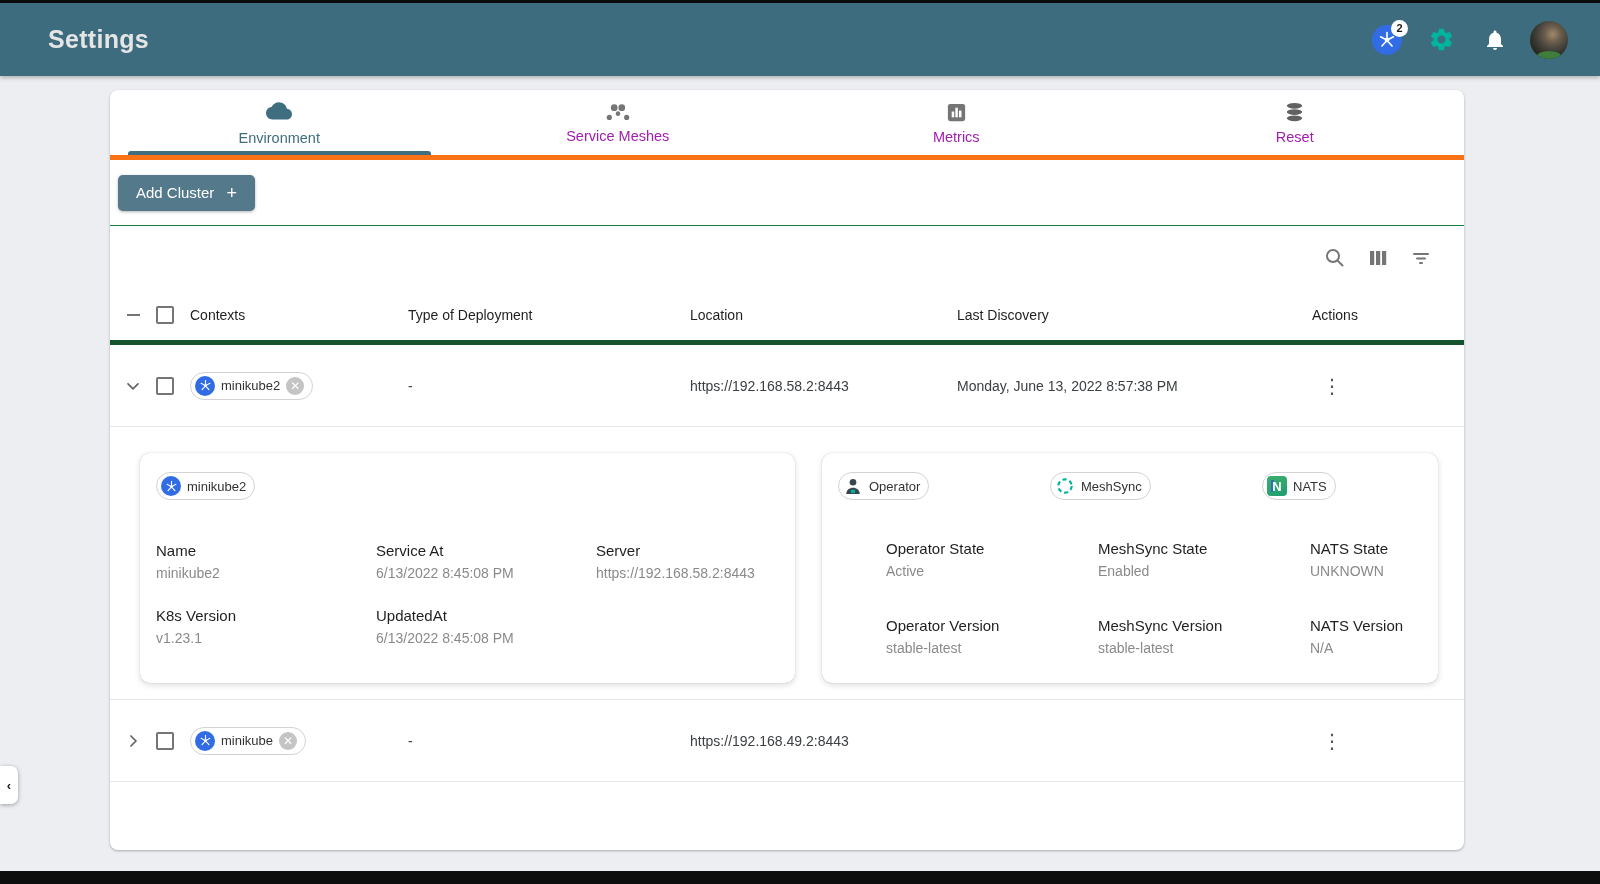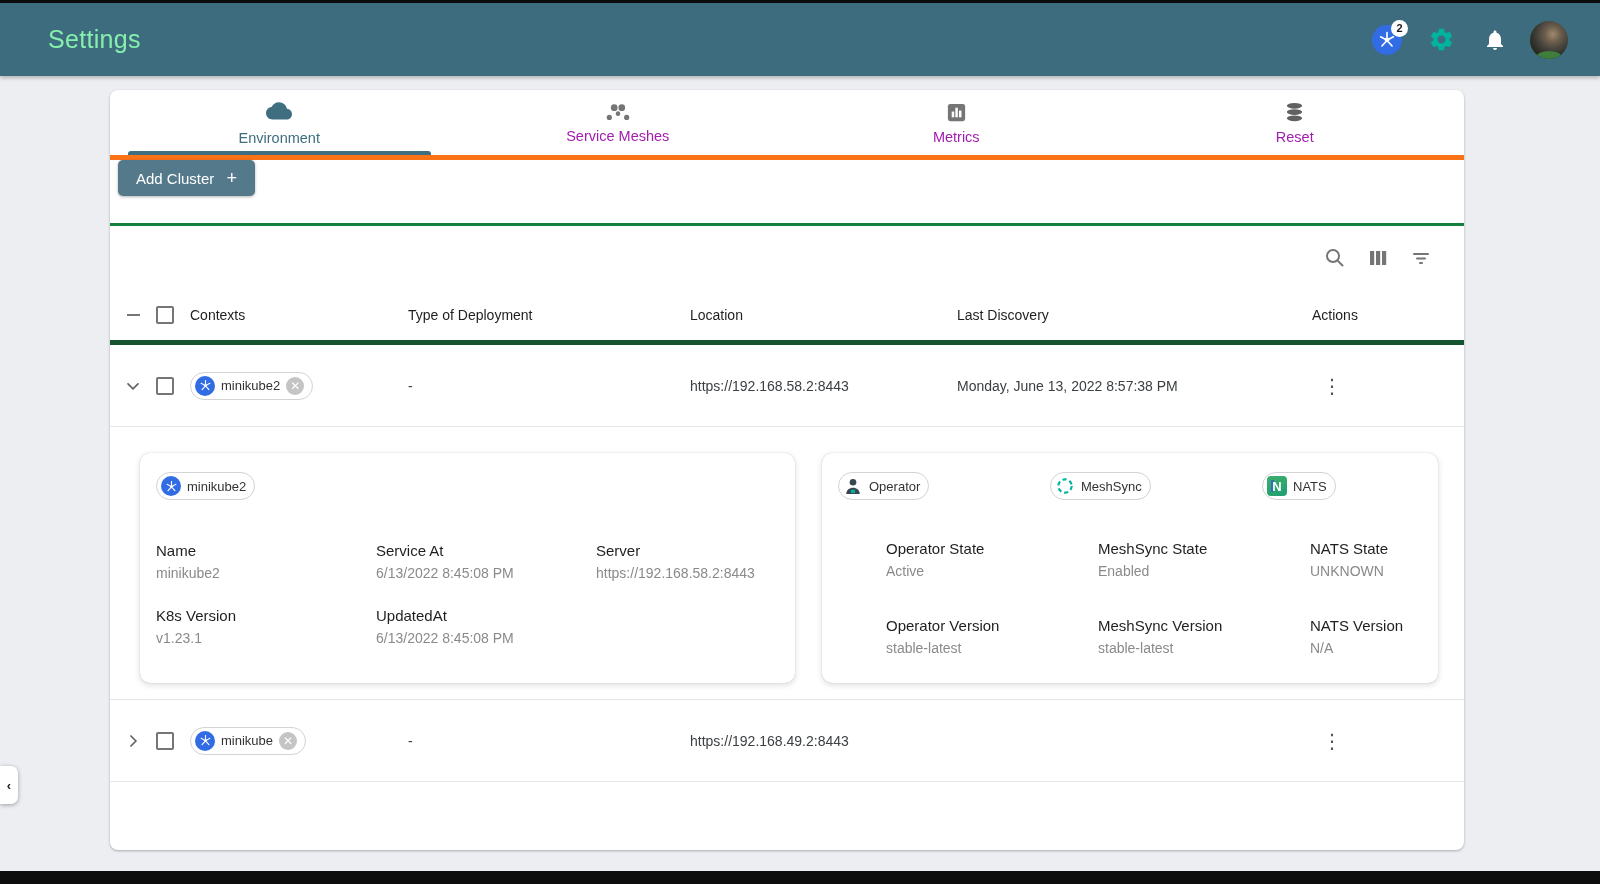--- a/index.html
+++ b/index.html
@@ -10,21 +10,21 @@
     position:relative;
     border-top:3px solid #0b0b0b;
   }
 
   
   .appbar {
     height:73px; background:#3d6c7e; display:flex; align-items:center;
     justify-content:space-between; padding:0 30px 0 48px;
     box-shadow:0 2px 4px rgba(0,0,0,.25);
   }
-  .app-title { color:#86efac; font-size:25px; font-weight:normal; letter-spacing:.3px; }
+  .app-title { color:#e5e5e5; font-size:25px; font-weight:bold; letter-spacing:.3px; }
   .appbar-right { display:flex; align-items:center; gap:12px; }
   .iconbtn { width:42px; height:42px; display:flex; align-items:center; justify-content:center;
     border-radius:50%; cursor:pointer; position:relative; }
   .k8s-circle { width:30px; height:30px; border-radius:50%; background:#326CE5;
     display:flex; align-items:center; justify-content:center; }
   .k8s-circle.small { width:20px; height:20px; }
   .badge { position:absolute; top:1px; right:0; width:17px; height:17px; background:#fff;
     border-radius:50%; color:#1b1b1b; font-size:11px; font-weight:bold;
     display:flex; align-items:center; justify-content:center; }
   .avatar { width:38px; height:38px; border-radius:50%; overflow:hidden; position:relative;
@@ -42,22 +42,22 @@
   
   .tabs { display:flex; height:70px; border-bottom:5px solid #f97316; }
   .tab { flex:1; display:flex; flex-direction:column; align-items:center; justify-content:center;
     gap:5px; position:relative; cursor:pointer; }
   .tab-label { font-size:14.5px; color:#a21caf; }
   .tab.active .tab-label { color:#3e6e80; }
   .tab-indicator { position:absolute; left:18px; right:18px; bottom:0; height:4px;
     background:#3e6e80; border-radius:3px 3px 0 0; }
 
   
-  .add-row { height:66px; display:flex; align-items:flex-start; padding-left:8px;
-    border-bottom:3px solid #15803d; }
+  .add-row { height:66px; display:flex; align-items:center; padding-left:8px;
+    border-bottom:1px solid #15803d; }
   .add-btn { background:#53798b; color:#fff; border:none; border-radius:5px;
     font-size:15px; font-family:inherit; padding:9px 18px; display:flex; align-items:center;
     gap:12px; cursor:pointer; box-shadow:0 1px 3px rgba(0,0,0,.3); }
   .add-plus { font-size:18px; line-height:1; }
 
   
   .table-toolbar { height:64px; display:flex; align-items:center; justify-content:flex-end;
     gap:17px; padding-right:30px; }
   .toolicon { width:26px; height:26px; display:flex; align-items:center; justify-content:center; cursor:pointer; }
 

